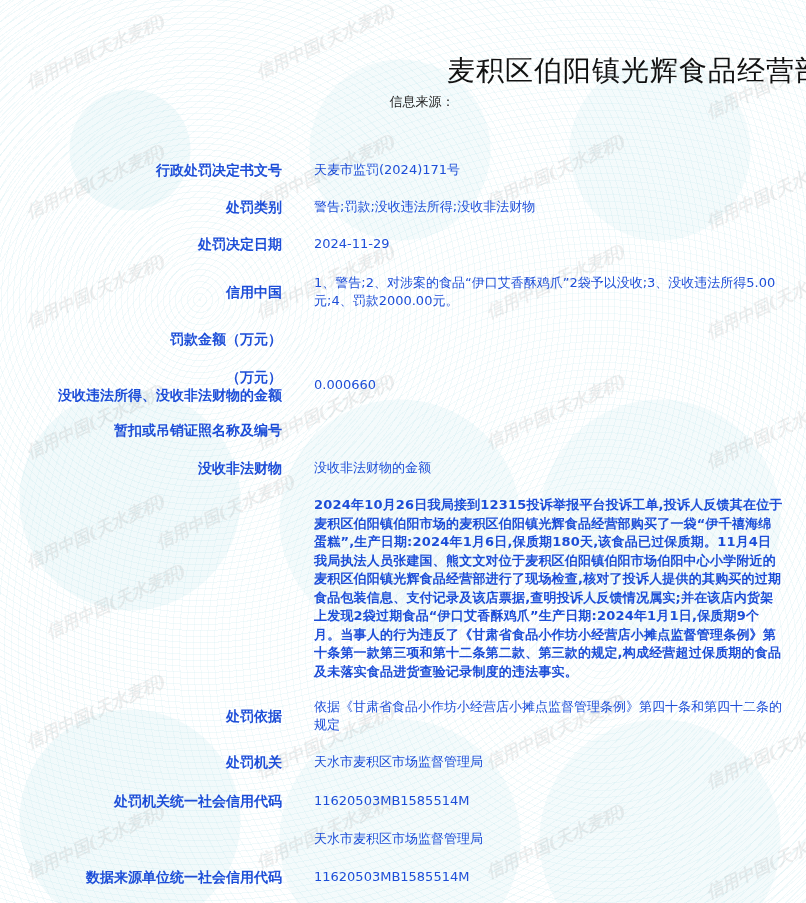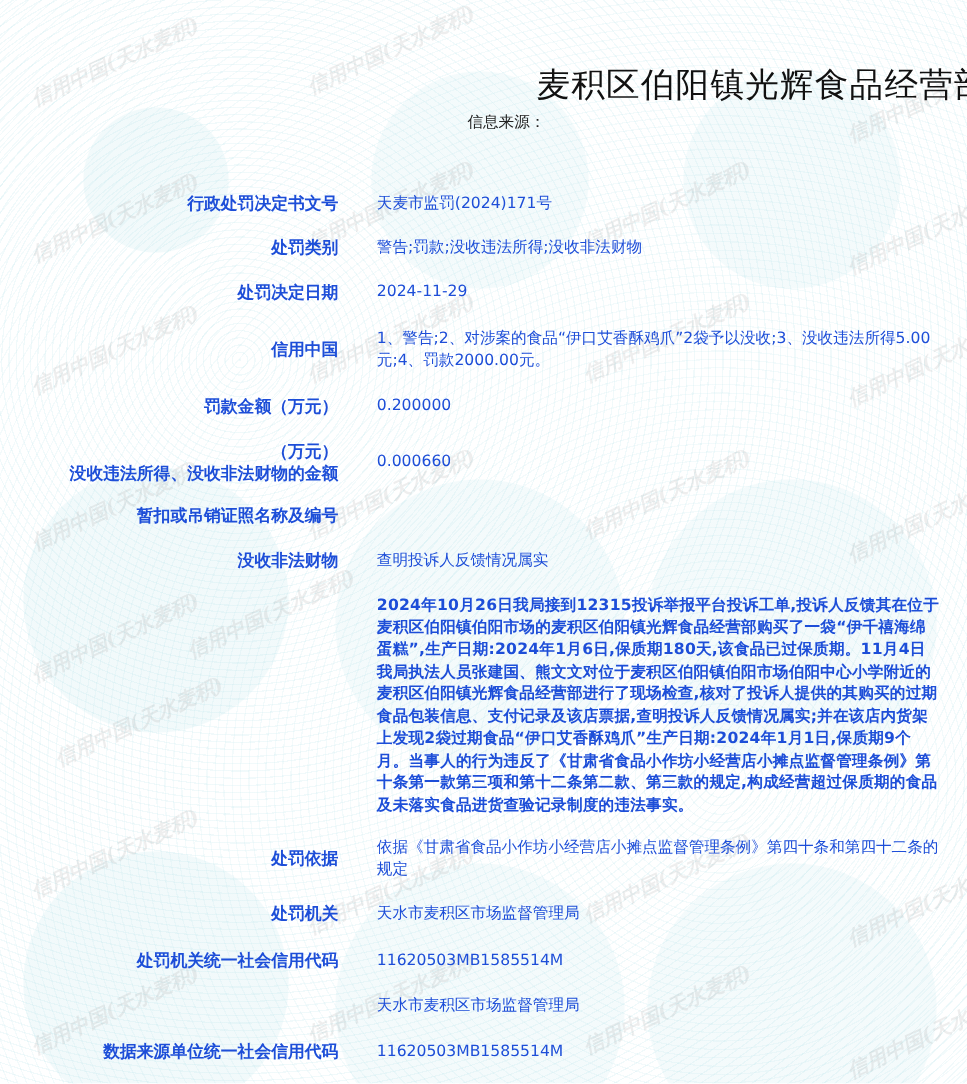--- a/index.html
+++ b/index.html
@@ -102,39 +102,38 @@
     <div class="value">2024-11-29</div>
   </div>
 
   <div class="row" style="top:283px">
     <div class="label">信用中国</div>
     <div class="value" style="top:-9px">1、警告;2、对涉案的食品“伊口艾香酥鸡爪”2袋予以没收;3、没收违法所得5.00元;4、罚款2000.00元。</div>
   </div>
 
   <div class="row" style="top:330px">
     <div class="label">罚款金额（万元）</div>
-    <div class="value">0.200000</div>
   </div>
 
   <div class="row" style="top:368px">
     <div class="label">
       <div>（万元）</div>
       <div>没收违法所得、没收非法财物的金额</div>
     </div>
     <div class="value" style="top:8px">0.000660</div>
   </div>
 
   <div class="row" style="top:421px">
     <div class="label">暂扣或吊销证照名称及编号</div>
     <div class="value"></div>
   </div>
 
   <div class="row" style="top:459px">
     <div class="label">没收非法财物</div>
-    <div class="value">查明投诉人反馈情况属实</div>
+    <div class="value">没收非法财物的金额</div>
   </div>
 
   <div class="row" style="top:578px">
     <div class="value facts" style="top:-82px">2024年10月26日我局接到12315投诉举报平台投诉工单,投诉人反馈其在位于麦积区伯阳镇伯阳市场的麦积区伯阳镇光辉食品经营部购买了一袋“伊千禧海绵蛋糕”,生产日期:2024年1月6日,保质期180天,该食品已过保质期。11月4日我局执法人员张建国、熊文文对位于麦积区伯阳镇伯阳市场伯阳中心小学附近的麦积区伯阳镇光辉食品经营部进行了现场检查,核对了投诉人提供的其购买的过期食品包装信息、支付记录及该店票据,查明投诉人反馈情况属实;并在该店内货架上发现2袋过期食品“伊口艾香酥鸡爪”生产日期:2024年1月1日,保质期9个月。当事人的行为违反了《甘肃省食品小作坊小经营店小摊点监督管理条例》第十条第一款第三项和第十二条第二款、第三款的规定,构成经营超过保质期的食品及未落实食品进货查验记录制度的违法事实。</div>
   </div>
 
   <div class="row" style="top:707px">
     <div class="label">处罚依据</div>
     <div class="value" style="top:-9px">依据《甘肃省食品小作坊小经营店小摊点监督管理条例》第四十条和第四十二条的规定</div>
   </div>

